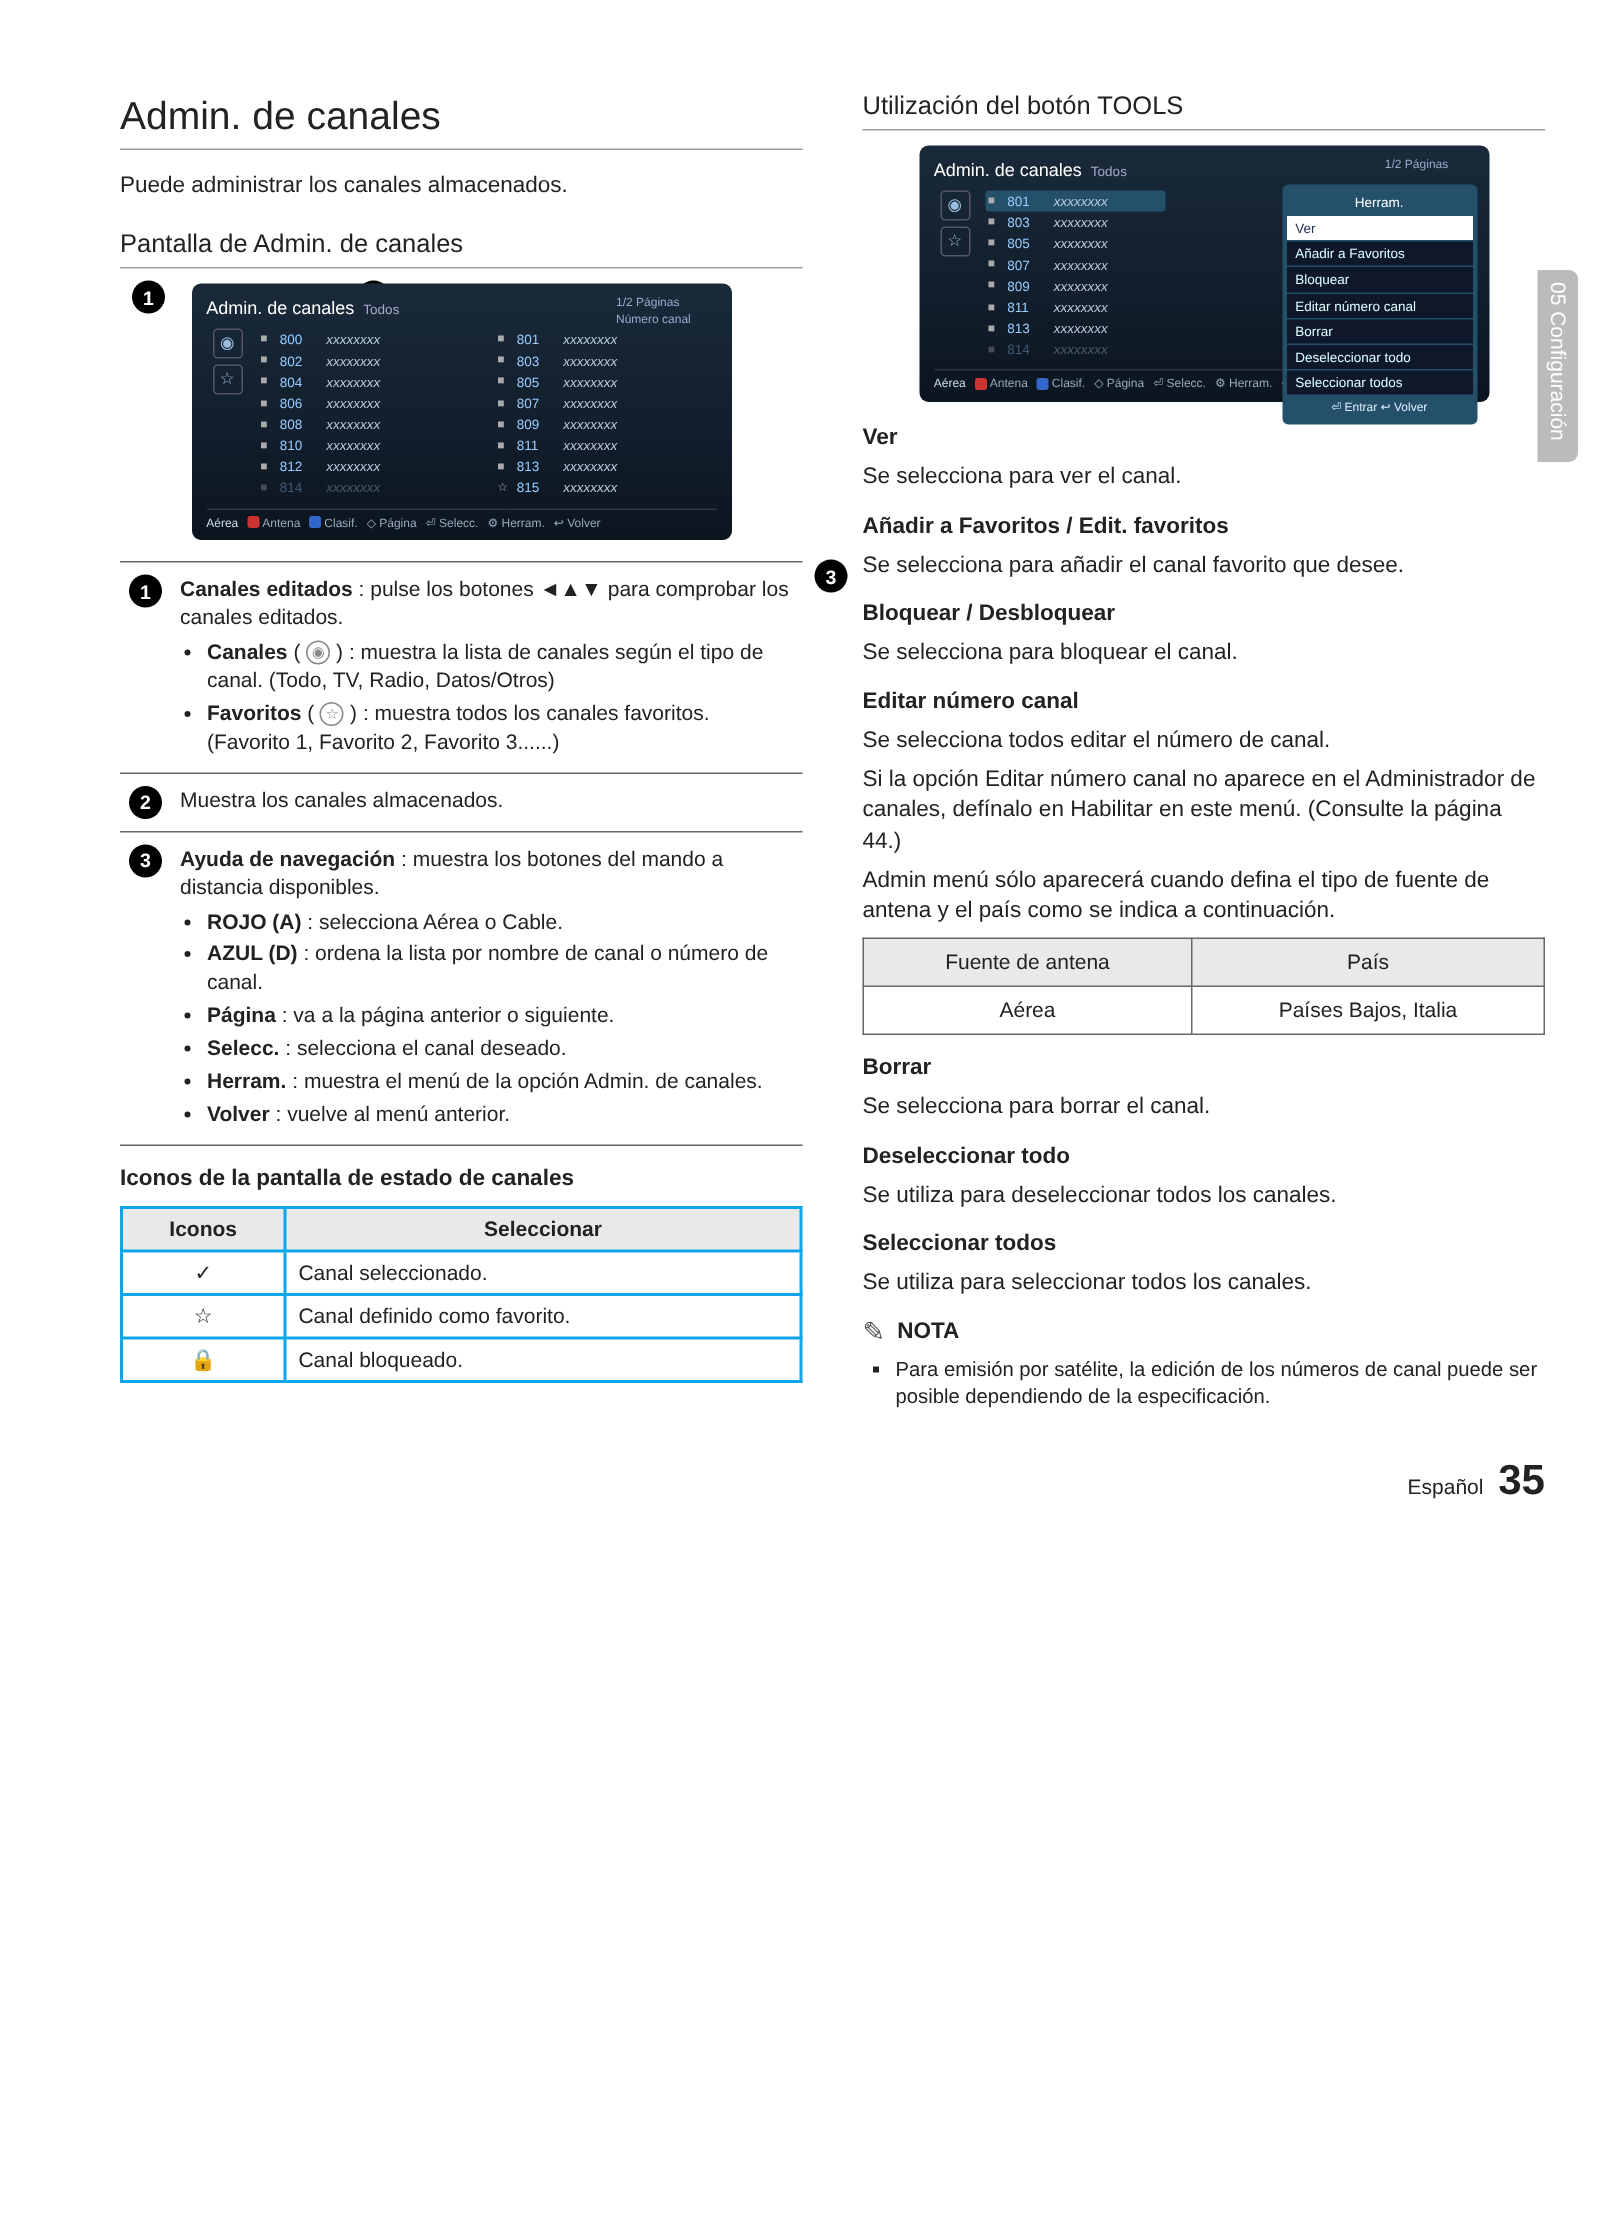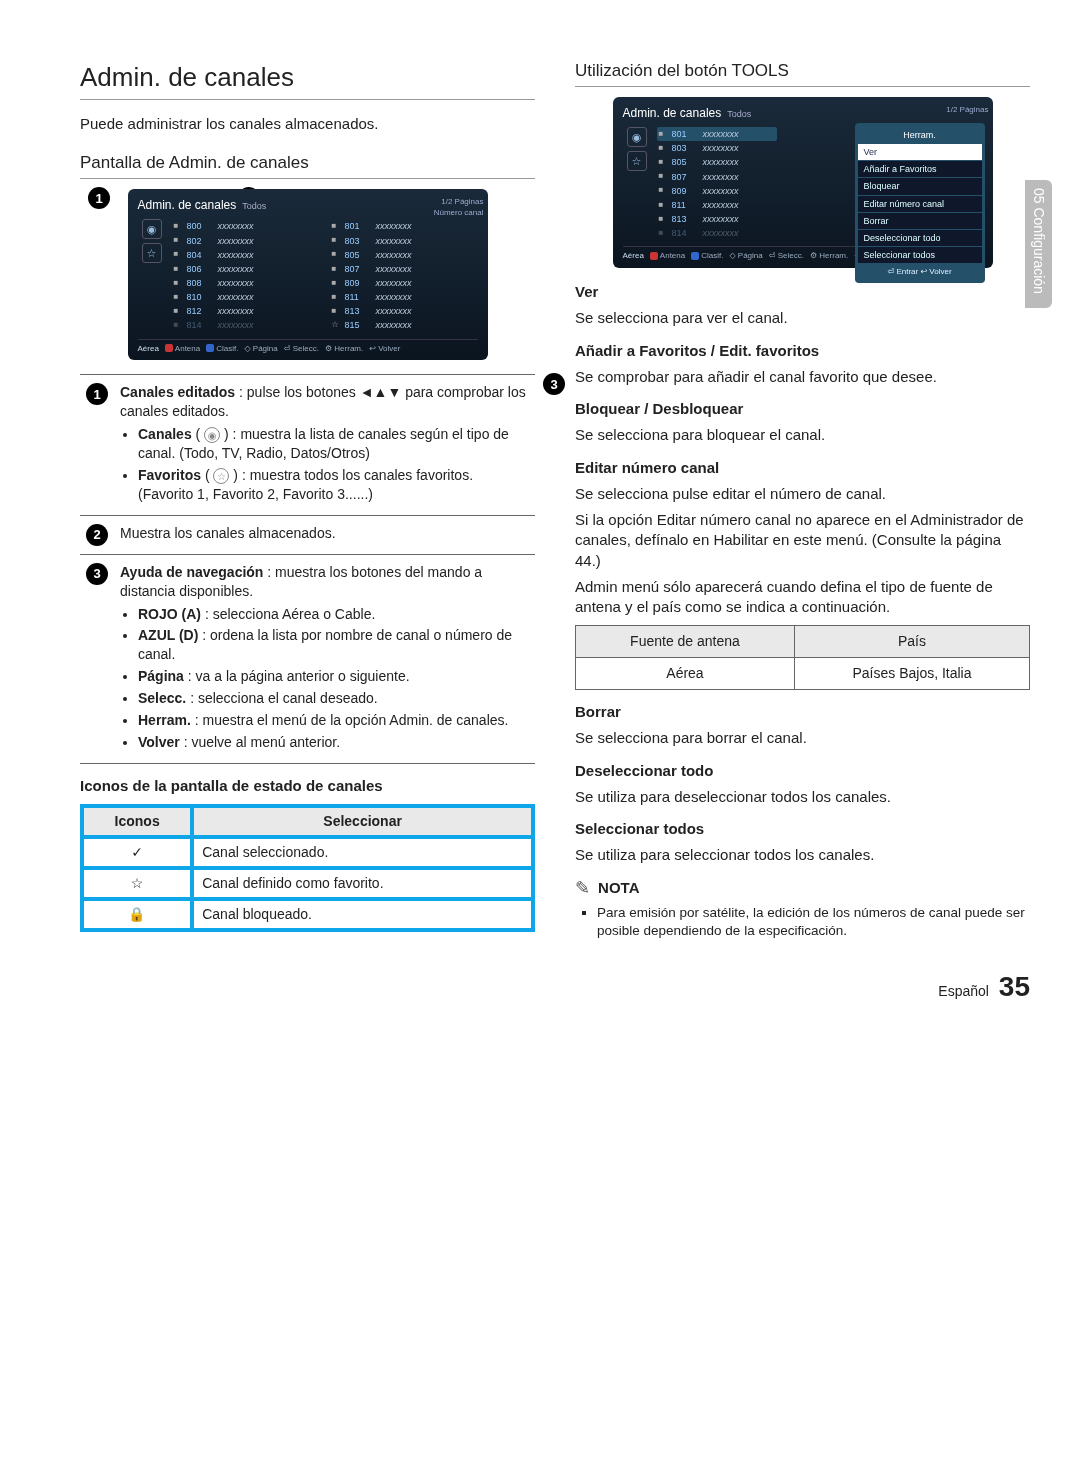--- a/index.html
+++ b/index.html
@@ -60,21 +60,21 @@
     color: #dde;
     font-size: 10px;
     padding: 8px 10px 6px 10px;
     margin: 10px auto 14px;
     width: 360px;
     position: relative;
   }
   .tvbox.big { width: 380px; }
   .tv-title { font-size: 12px; color:#fff; display:flex; align-items:baseline; gap:6px;}
   .tv-title .sub { font-size:9px; color:#aac; }
-  .tv-meta { position:absolute; right:4px; top:8px; font-size:8px; color:#9ac; text-align:right;}
+  .tv-meta { position:absolute; right:27px; top:8px; font-size:8px; color:#9ac; text-align:left;}
   .tv-body { display:flex; margin-top:6px; gap:6px;}
   .tv-left { width:28px; display:flex; flex-direction:column; gap:4px; align-items:center;}
   .tv-icon {
     width:20px; height:20px; border:1px solid #556; border-radius:3px;
     display:flex;align-items:center;justify-content:center;font-size:11px;color:#9bd;
   }
   .tv-list { flex:1; }
   .tv-cols2 { display:flex; gap:10px; }
   .tv-cols2 .tv-list { flex:1; }
   .tv-row { display:flex; gap:5px; padding:1px 2px; align-items:center; }
@@ -116,21 +116,21 @@
   table.desc td.n { width:34px; text-align:center; }
   table.desc ul { margin:4px 0 0 18px; }
   table.desc li { margin:3px 0; }
   .icon-inline {
     display:inline-flex;width:16px;height:16px;border:1px solid #888;border-radius:50%;
     align-items:center;justify-content:center;font-size:10px;vertical-align:middle;color:#888;
   }
 
   
   table.icons { border-collapse:collapse; width:100%; margin-top:8px; font-size:14px;}
-  table.icons th, table.icons td { border:4px solid #0ea5e9; padding:4px 8px; text-align:center;}
+  table.icons th, table.icons td { border:2px solid #0ea5e9; padding:4px 8px; text-align:center;}
   table.icons th { background:#e9e9e9; font-weight:bold; }
   table.icons td.op { text-align:left; }
 
   
   table.ctry { border-collapse:collapse; width:100%; margin-top:8px; font-size:14px;}
   table.ctry th, table.ctry td { border:1px solid #666; padding:6px 8px; text-align:center;}
   table.ctry th { background:#e9e9e9; font-weight:normal; }
 
   .nota { display:flex; gap:8px; align-items:center; margin-top:10px;}
   .nota .ico { font-size:18px; color:#555; }
@@ -409,27 +409,27 @@
           <span>⏎ <span>Selecc.</span></span>
           <span>⚙ <span>Herram.</span></span>
           <span>↩ <span>Volver</span></span>
         </div>
       </div>
 
       <h3>Ver</h3>
       <p>Se selecciona para ver el canal.</p>
 
       <h3>Añadir a Favoritos / Edit. favoritos</h3>
-      <p>Se comprobar para añadir el canal favorito que desee.</p>
+      <p>Se selecciona para añadir el canal favorito que desee.</p>
 
       <h3>Bloquear / Desbloquear</h3>
       <p>Se selecciona para bloquear el canal.</p>
 
       <h3>Editar número canal</h3>
-      <p>Se selecciona pulse editar el número de canal.</p>
+      <p>Se selecciona todos editar el número de canal.</p>
       <p>Si la opción Editar número canal no aparece en el Administrador de canales, defínalo en Habilitar en este menú. (Consulte la página 44.)</p>
       <p>Admin menú sólo aparecerá cuando defina el tipo de fuente de antena y el país como se indica a continuación.</p>
 
       <table class="ctry">
         <tbody>
             <tr>
           <th>Fuente de antena</th>
           <th>País</th>
         </tr>
         <tr>

